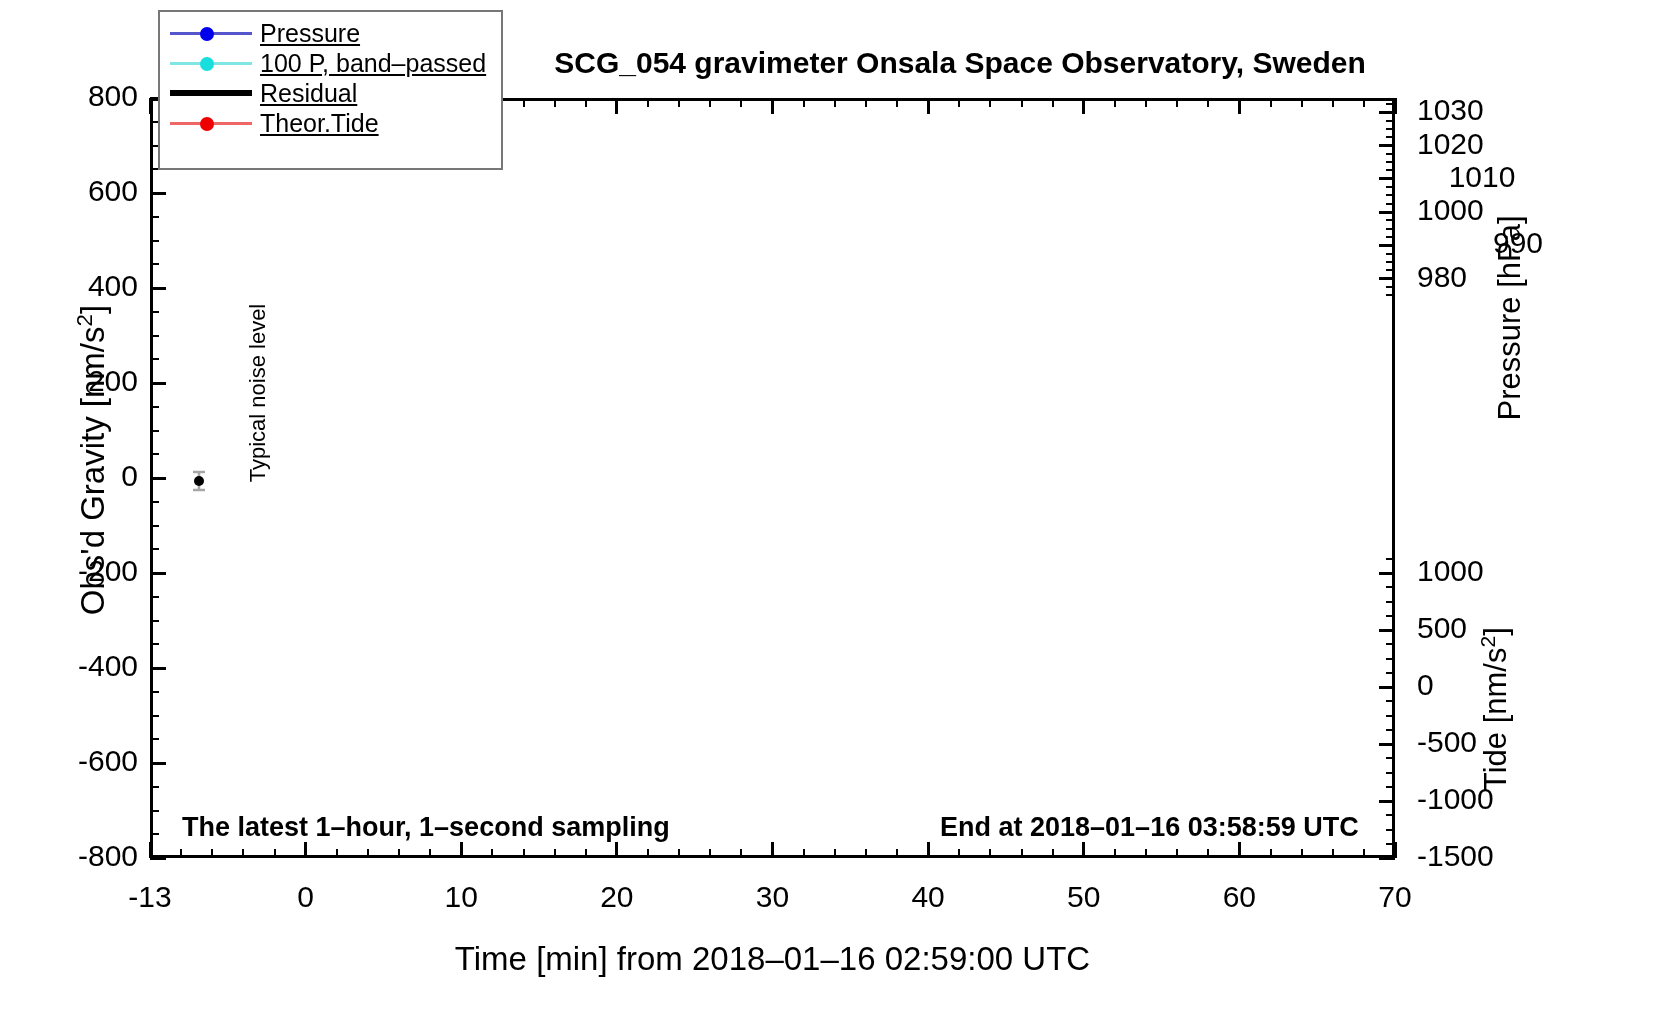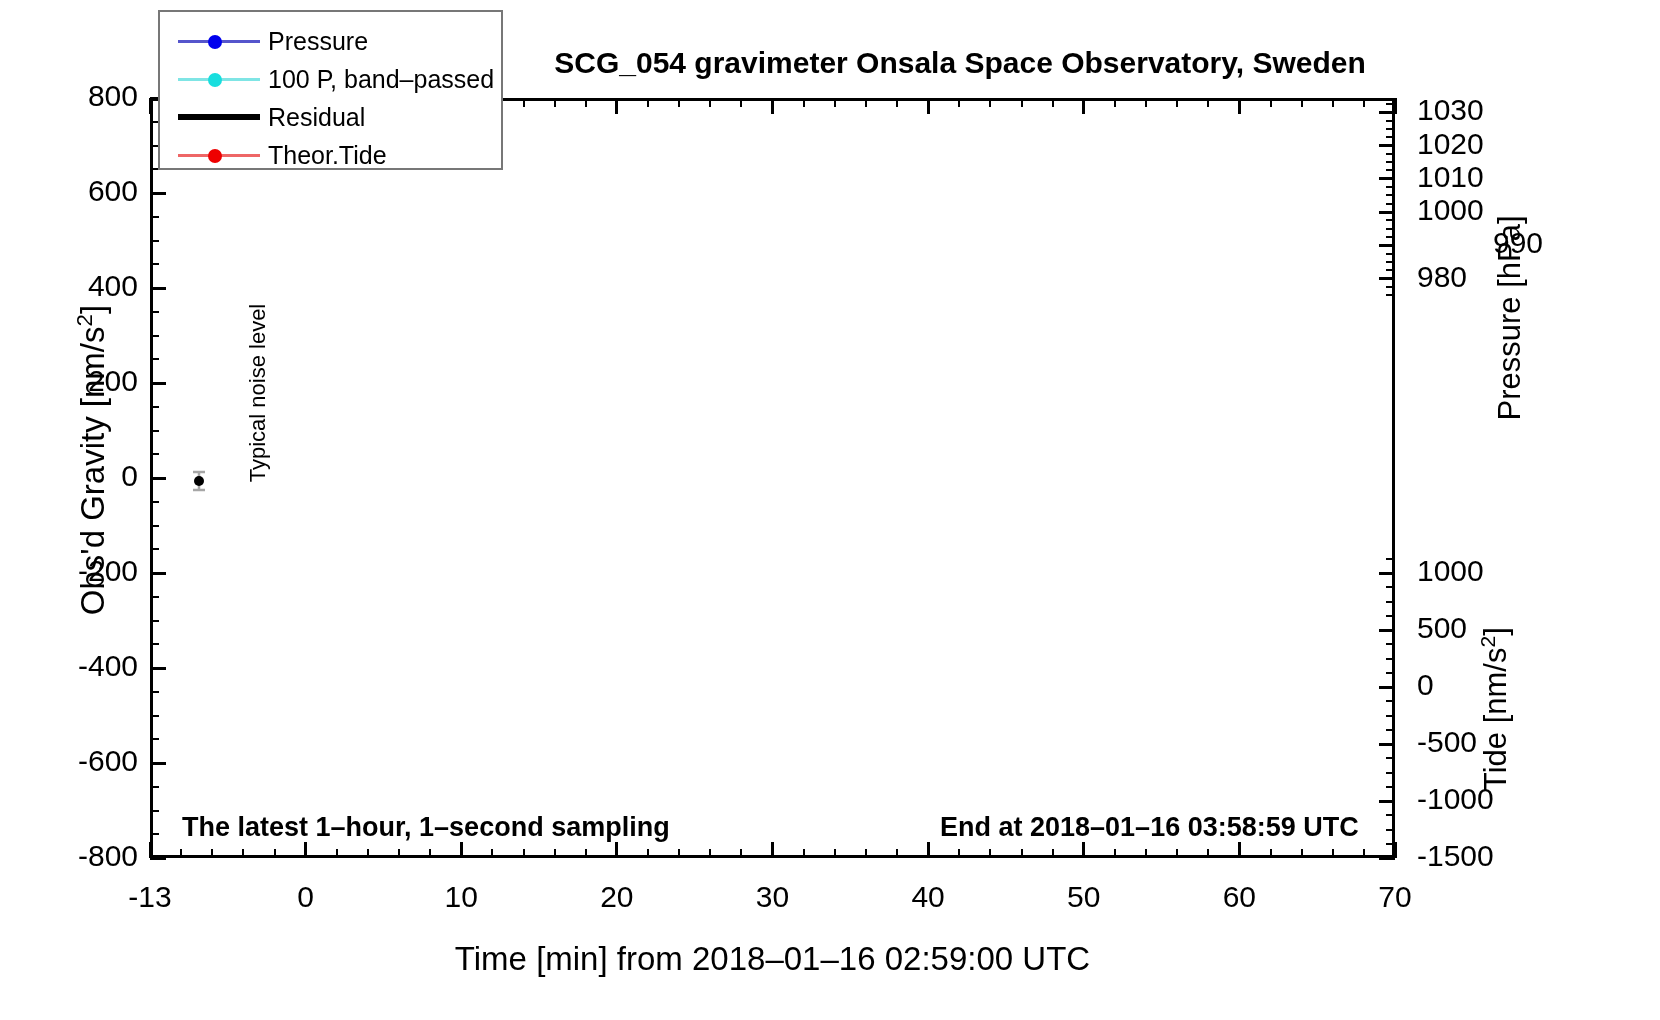--- a/index.html
+++ b/index.html
@@ -23,21 +23,21 @@
   .tick{position:absolute;font-size:30px;white-space:nowrap;}
   .tick.left{text-align:right;width:120px;}
   .tick.right{text-align:left;width:130px;}
   .tick.xt{text-align:center;width:120px;}
 
   
   .tk{position:absolute;background:#000;}
 
   
   .legend{position:absolute;left:158px;top:10px;width:345px;height:160px;border:2px solid #777;background:#fff;box-sizing:border-box;padding:6px 0 0 0;}
-  .legend-row{display:flex;align-items:flex-end;height:30px;margin:8px;}
+  .legend-row{display:flex;align-items:flex-end;height:30px;margin:0;text-decoration:underline;}
   .legend-key{width:100px;height:30px;position:relative;flex:0 0 100px;}
   .legend-key .ln{position:absolute;left:10px;top:14px;width:82px;height:3px;}
   .legend-key .ln.thick{height:6px;top:12px;}
   .legend-key .dot{position:absolute;left:40px;top:9px;width:14px;height:14px;border-radius:50%;}
   .legend-label{font-size:25px;white-space:nowrap;}
 
   
   .note-left{position:absolute;left:182px;top:812px;font-size:27px;font-weight:bold;white-space:nowrap;}
   .note-right{position:absolute;left:940px;top:812px;font-size:27px;font-weight:bold;white-space:nowrap;}
   .noise-label{position:absolute;left:148px;top:380px;width:220px;text-align:center;font-size:22px;transform:rotate(-90deg);transform-origin:center;white-space:nowrap;}
@@ -240,21 +240,21 @@
       <div class="tick left" style="left: 18px; top: 174px;">600</div>
       <div class="tick left" style="left: 18px; top: 269px;">400</div>
       <div class="tick left" style="left: 18px; top: 364px;">200</div>
       <div class="tick left" style="left: 18px; top: 459px;">0</div>
       <div class="tick left" style="left: 18px; top: 554px;">-200</div>
       <div class="tick left" style="left: 18px; top: 649px;">-400</div>
       <div class="tick left" style="left: 18px; top: 744px;">-600</div>
       <div class="tick left" style="left: 18px; top: 839px;">-800</div>
       <div class="tick right" style="left: 1417px; top: 93.25px;">1030</div>
       <div class="tick right" style="left: 1417px; top: 126.5px;">1020</div>
-      <div class="tick right" style="left: 1417px; top: 159.75px;">1010</div>
+      <div class="tick right" style="left: 1417px; top: 159.75px; text-align: center;">1010</div>
       <div class="tick right" style="left: 1417px; top: 193px;">1000</div>
       <div class="tick right" style="left: 1493px; top: 226.25px;">990</div>
       <div class="tick right" style="left: 1417px; top: 259.5px;">980</div>
       <div class="tick right" style="left: 1417px; top: 554px;">1000</div>
       <div class="tick right" style="left: 1417px; top: 611px;">500</div>
       <div class="tick right" style="left: 1417px; top: 668px;">0</div>
       <div class="tick right" style="left: 1417px; top: 725px;">-500</div>
       <div class="tick right" style="left: 1417px; top: 782px;">-1000</div>
       <div class="tick right" style="left: 1417px; top: 839px;">-1500</div>
     </div>

